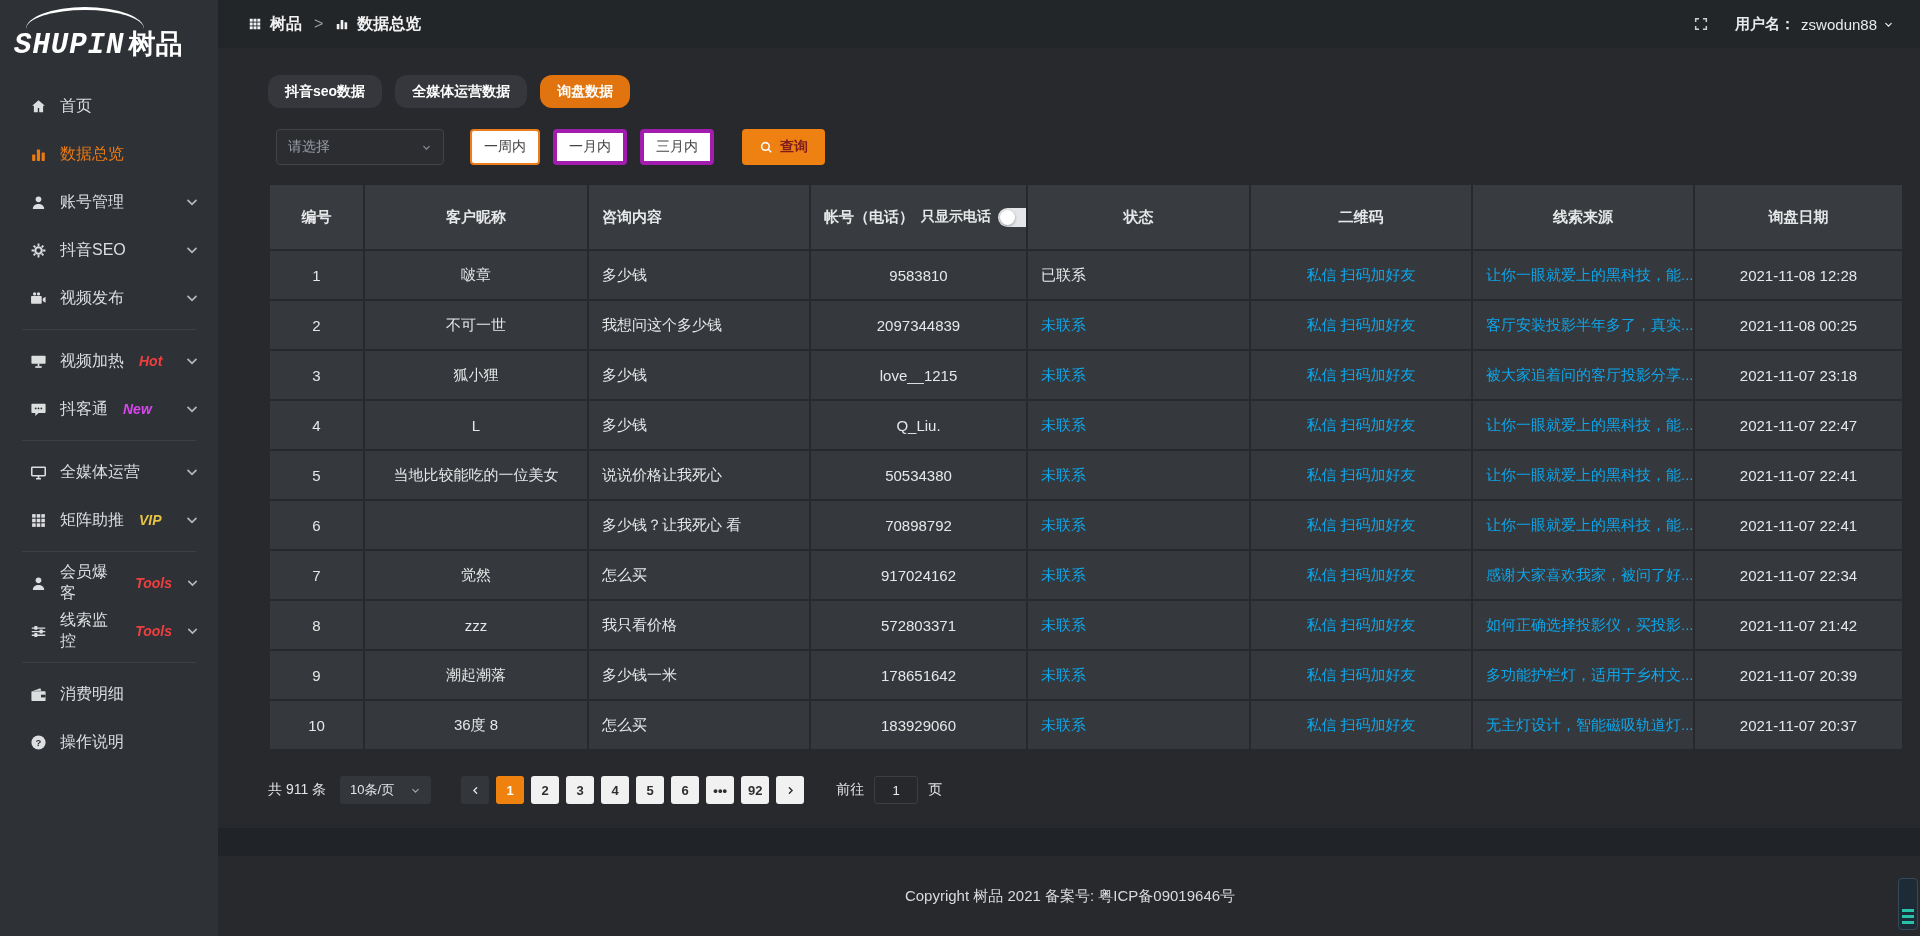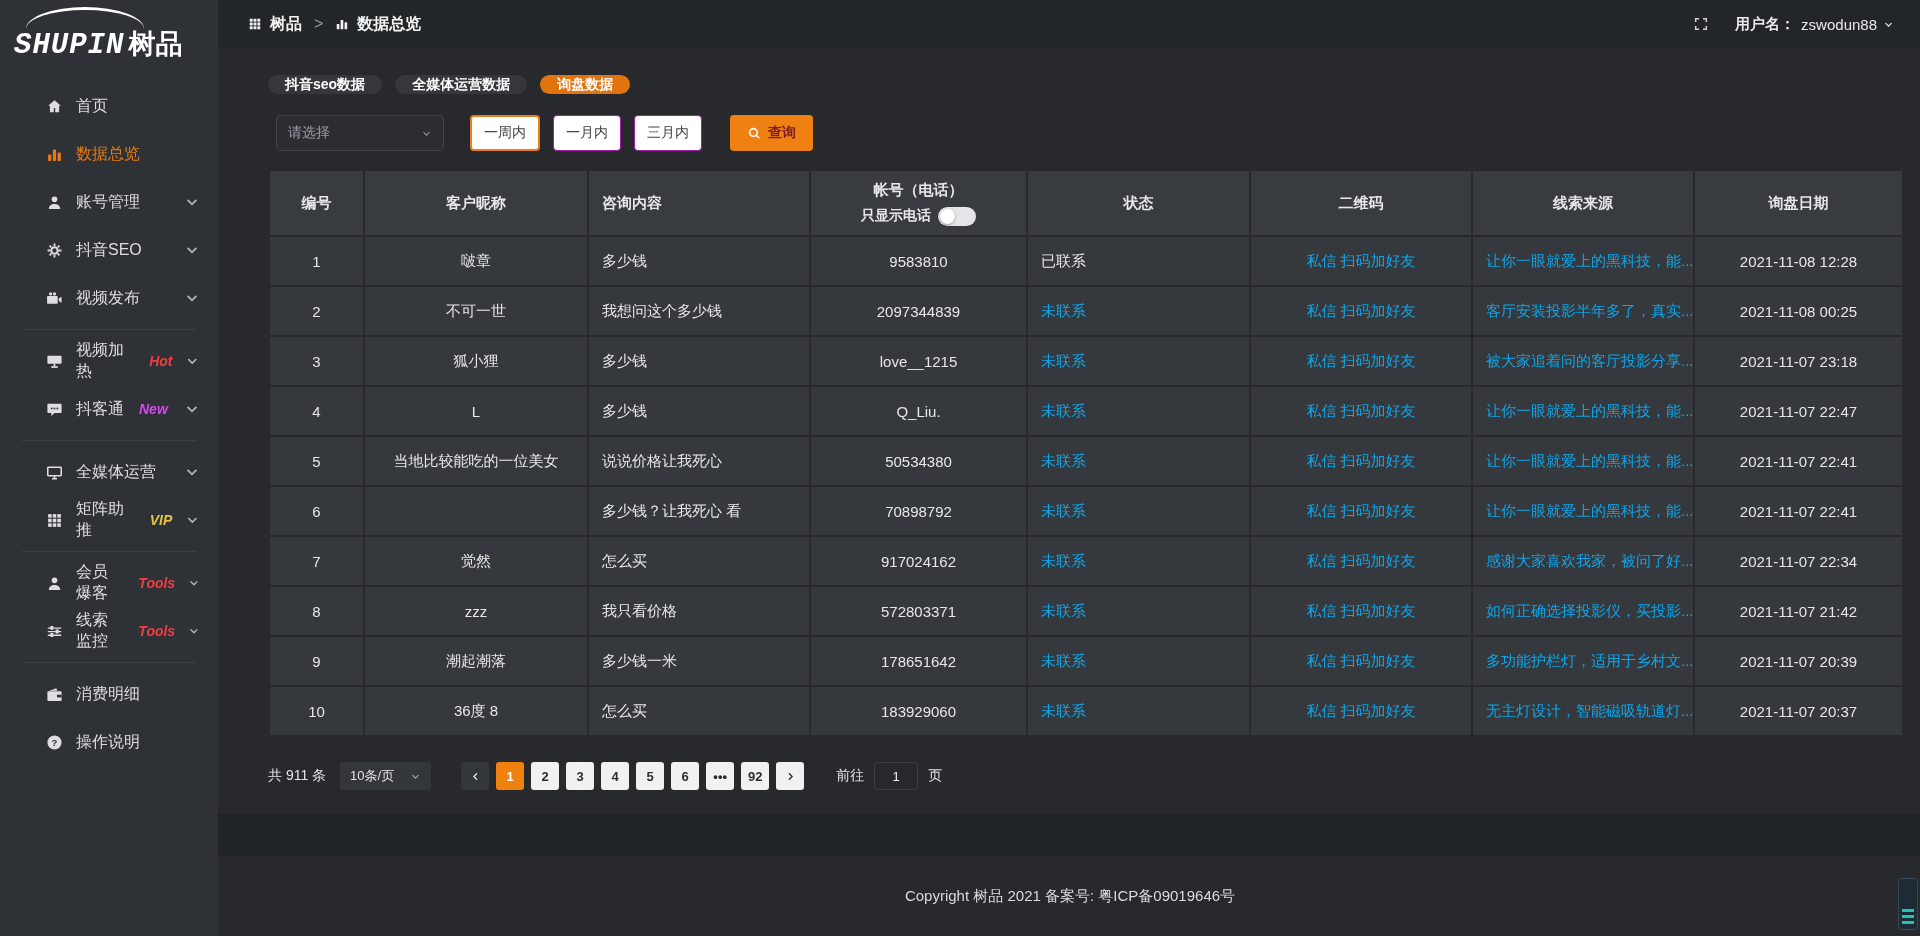--- a/index.html
+++ b/index.html
@@ -8,21 +8,21 @@
   body { display:flex; position:relative; color:#e3e4e6; }
 
   
   .sidebar { width:218px; height:936px; background:#2e3136; flex:0 0 auto; }
   .logo { position:relative; height:74px; display:flex; align-items:flex-end; padding:0 0 12px 14px; cursor:pointer;font-family:Liberation Mono, monospace; }
   .logo-arc { position:absolute; top:7px; left:26px; width:118px; height:22px;
     border-top:3px solid #fff; border-radius:50% 50% 0 0 / 100% 100% 0 0; }
   .logo-en { font-size:29px; font-weight:bold; letter-spacing:1px; color:#fff; font-style:italic; }
   .logo-cn { font-size:27px; font-weight:bold; color:#fff; margin-left:4px; }
   .menu { padding-top:8px; }
-  .menu-item { height:48px; display:flex; align-items:center; padding:0 18px 0 46px; gap:13px;
+  .menu-item { height:48px; display:flex; align-items:center; padding:0 18px 0 30px; gap:13px;
     color:#dddee0; font-size:16px; cursor:pointer; }
   .menu-item .mi-icon { width:17px; height:17px; flex:0 0 auto; display:inline-flex; }
   .menu-item.active { color:#ea7a12; }
   .mi-badge { font-size:14px; font-weight:bold; font-style:italic; margin-left:2px; }
   .mi-chev { margin-left:auto; width:12px; height:12px; color:#b4b7bb; display:inline-flex; }
   .menu-divider { border-top:1px solid #3c3f44; margin:7px 22px; }
 
   
   .main { flex:1; display:flex; flex-direction:column; height:936px; }
   .topbar { height:48px; background:#232629; display:flex; align-items:center;
@@ -33,52 +33,52 @@
   .user-entry { display:flex; align-items:center; gap:6px; cursor:pointer;justify-content:space-between; }
   .icon { display:inline-flex; width:16px; height:16px; }
   .icon svg { width:100%; height:100%; display:block; }
   .icon-sm { width:14px; height:14px; }
   .icon-xs { width:11px; height:11px; }
 
   .content { background:#27292c; padding:27px 18px 24px 50px; flex:0 0 auto; }
 
   
   .tabs { display:flex; gap:13px; }
-  .tab { height:19px; padding:0 17px; display:flex; align-items:center; background:#35373c;
+  .tab { height:33px; padding:0 17px; display:flex; align-items:center; background:#35373c;
     color:#fff; font-size:14px; font-weight:bold; cursor:pointer; border-radius:12px; }
   .tab.active { background:#e1740e; }
 
   
   .filters { margin-top:21px; display:flex; align-items:flex-start;padding-left:8px; }
   .select { width:168px; height:36px; background:#2b2d31; border:1px solid #404449; border-radius:4px;
     display:flex; align-items:center; justify-content:space-between; padding:0 11px;
     color:#989da6; font-size:14px; cursor:pointer; }
   .select .icon { color:#8a8f98; }
   .ranges { display:flex; gap:13px; margin-left:26px; }
-  .range-btn { height:36px; min-width:66px; padding:0 12px; background:#fff; border:1px solid #a21caf;
+  .range-btn { height:36px; min-width:66px; padding:0 12px; background:#fff; border:4px solid #a21caf;
     border-radius:4px; color:#454545; font-size:14px; display:flex; align-items:center;
     justify-content:center; cursor:pointer; }
   .range-btn.active { border:2px solid #ed7d1a; }
   .query-btn { margin-left:28px; height:36px; padding:0 17px; background:#ee8111; border:none;
     border-radius:4px; color:#7f1d1d; font-size:14px; font-weight:bold; display:flex; align-items:center;
     gap:7px; cursor:pointer; font-family:inherit; }
   .query-btn .icon { width:14px; height:14px; color:#fff; }
 
   
   table { margin-top:18px; width:100%; border-collapse:collapse; table-layout:fixed; }
   th, td { border:2px solid #27292c; background:#35383c; font-size:15px; padding:0 13px;
     color:#e6e7e8; font-weight:normal; overflow:hidden; white-space:nowrap; }
   th { background:#383b3f; height:66px; font-weight:bold; }
   td { height:50px; }
   .c-center { text-align:center; }
   .c-left { text-align:left; }
   .orange { color:#0ea5e9; }
   col.w0{width:95px} col.w1{width:224px} col.w2{width:222px} col.w3{width:217px}
   col.w4{width:223px} col.w5{width:222px} col.w6{width:222px} col.w7{width:209px}
-  .th-stack { display:flex; flex-direction:column; align-items:center; gap:7px;justify-content:center; }
+  .th-stack { display:flex; flex-direction:row; align-items:center; gap:7px; }
   .toggle-row { display:flex; align-items:center; gap:7px; font-size:14px; font-weight:bold; }
   .switch { width:38px; height:19px; border-radius:10px; background:#e4e6ea; position:relative;
     cursor:pointer; flex:0 0 auto; }
   .switch .knob { position:absolute; left:2px; top:2px; width:15px; height:15px; border-radius:50%;
     background:#fff; box-shadow:0 1px 3px rgba(0,0,0,.35); }
 
   
   .pagination { margin-top:25px; display:flex; align-items:center; font-size:14px; color:#e2e4e6; }
   .pg-size { margin-left:14px; height:28px; background:#33363a; border-radius:3px; padding:11px 10px;
     display:flex; align-items:center; gap:16px; font-size:13px; cursor:pointer; }

